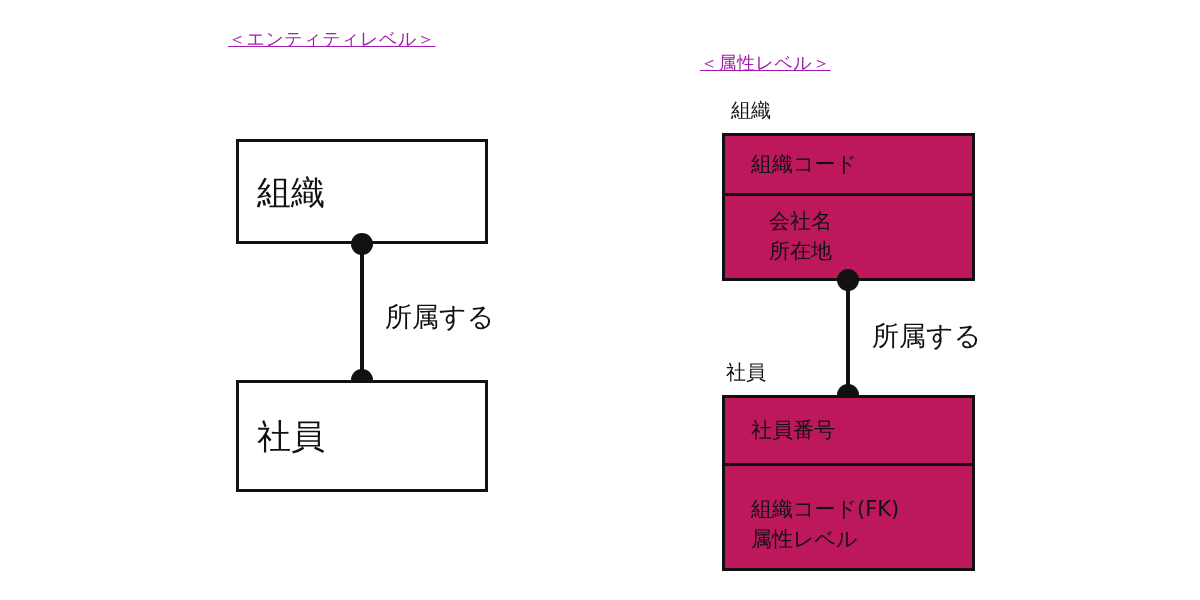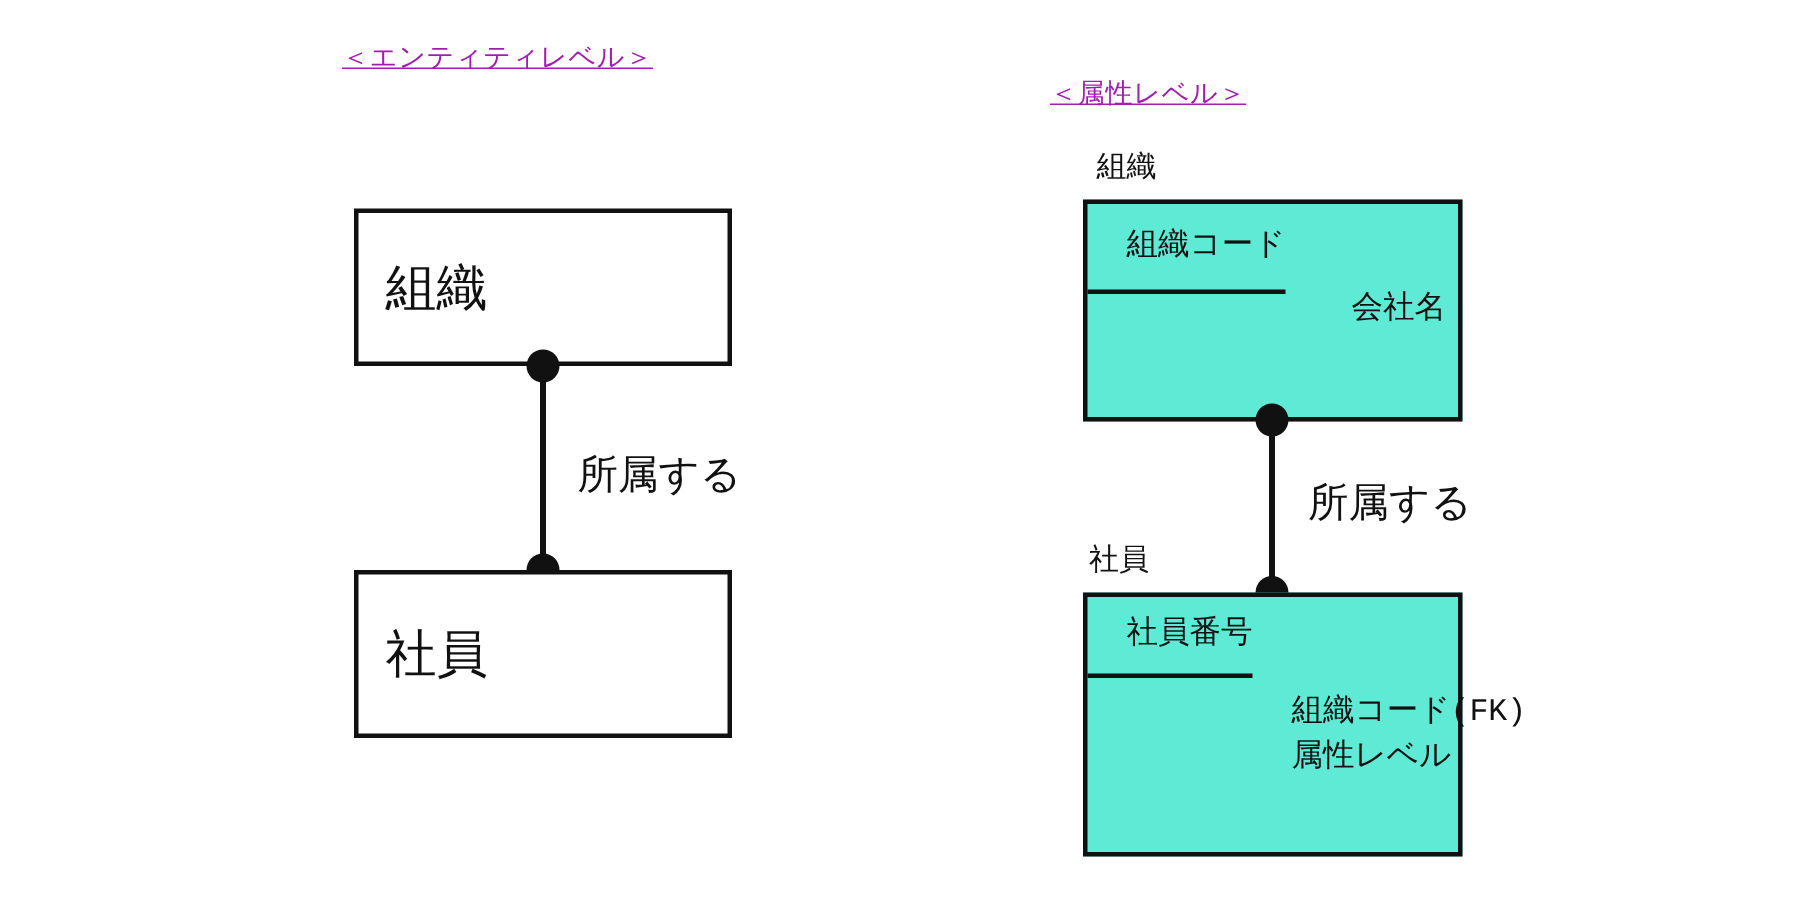--- a/index.html
+++ b/index.html
@@ -49,25 +49,24 @@
     font-size: 34px;
     line-height: 1;
     white-space: nowrap;
     color: #111111;
   }
 
   
   .table-box {
     position: absolute;
     border: 3px solid #111111;
-    background: #5eead4;
+    background: #be185d;
     box-sizing: border-box;
     display: flex;
-    flex-direction: row;
-    font-family: Liberation Mono, monospace;
+    flex-direction: column;
   }
   .table-section {
     box-sizing: border-box;
     padding: 10px 0 10px 26px;
     display: flex;
     flex-direction: column;
     justify-content: center;
   }
   .table-section.key-section {
     border-bottom: 3px solid #111111;
@@ -132,32 +131,33 @@
   <div class="panel-title" style="left: 700px; top: 30px; margin-top: 24px;">＜属性レベル＞</div>
 
   <div class="table-name" style="left: 731px; top: 100px;">組織</div>
 
   <div class="table-box" style="left: 722px; top: 133px; width: 253px; height: 148px;">
     <div class="table-section key-section" style="height: 60px;">
       <div class="attr-line">組織コード</div>
     </div>
     <div class="table-section" style="flex: 1; padding-left: 44px;">
       <div class="attr-line">会社名</div>
+      <div class="attr-line">所在地</div>
     </div>
   </div>
 
   <div class="rel-line" style="left: 846px; top: 280px; height: 115px;"></div>
   <div class="rel-dot" style="left: 848px; top: 280px;"></div>
   <div class="rel-dot" style="left: 848px; top: 395px;"></div>
   <div class="rel-label" style="left: 872px; top: 322px;">所属する</div>
 
   <div class="table-name" style="left: 726px; top: 362px;">社員</div>
 
   <div class="table-box" style="left: 722px; top: 395px; width: 253px; height: 176px;">
-    <div class="table-section key-section" style="height: 54px;">
+    <div class="table-section key-section" style="height: 68px;">
       <div class="attr-line">社員番号</div>
     </div>
     <div class="table-section" style="flex: 1; margin-top: 16px;">
       <div class="attr-line">組織コード(FK)</div>
       <div class="attr-line">属性レベル</div>
     </div>
   </div>
 
 </div>
 

